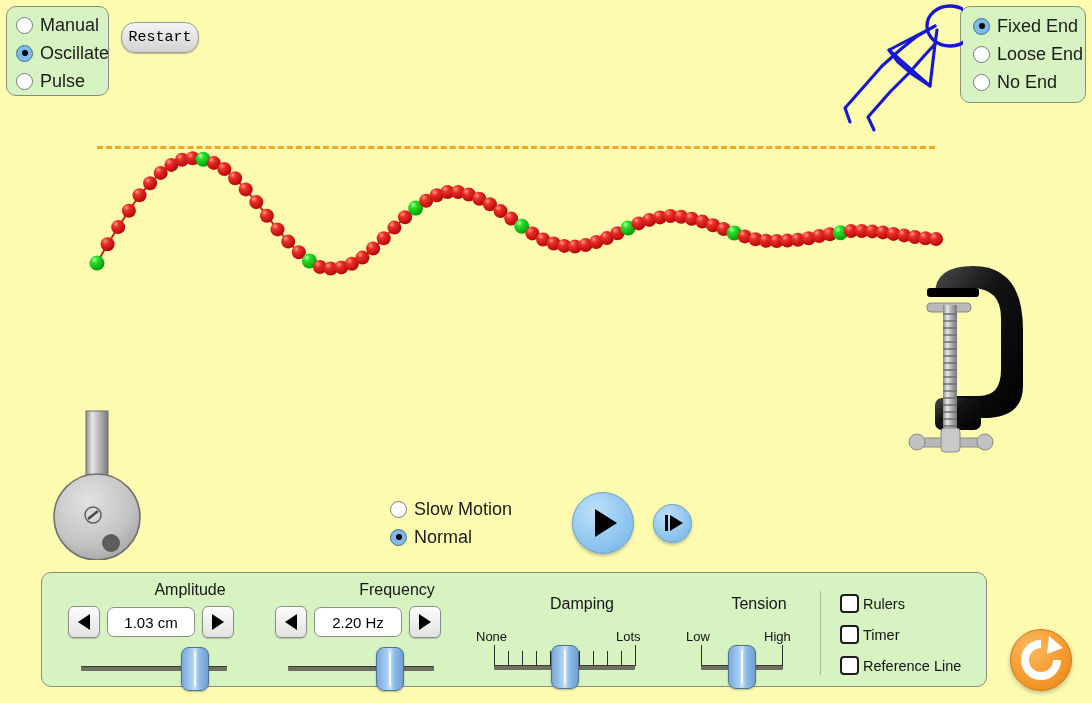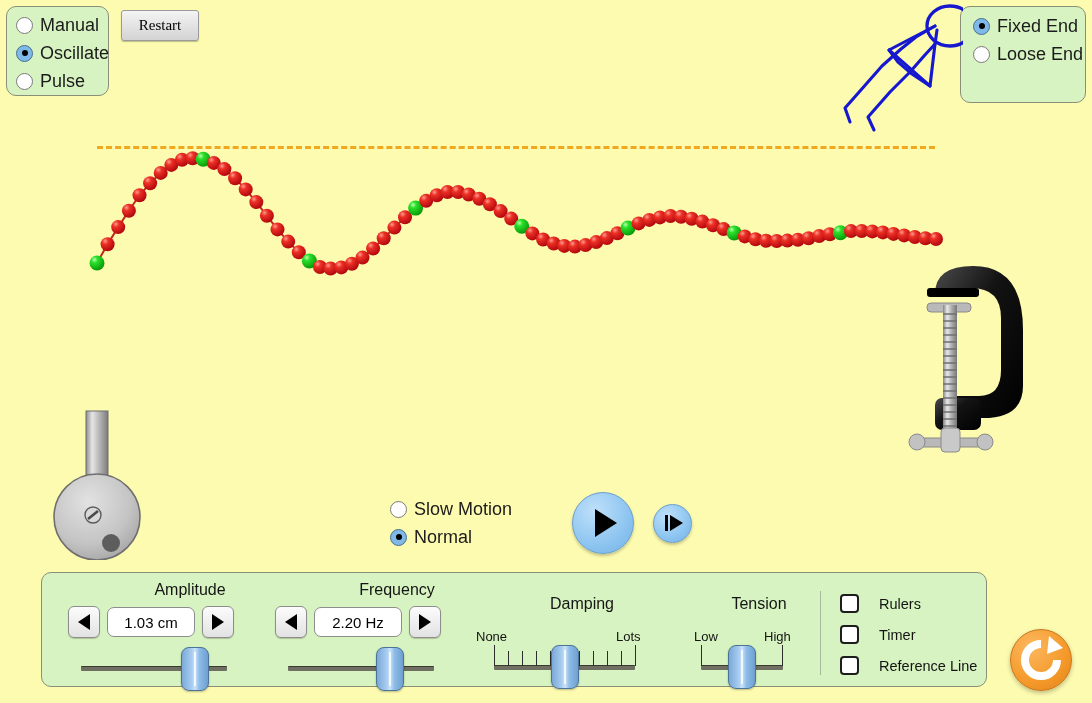--- a/index.html
+++ b/index.html
@@ -31,24 +31,24 @@
     content:"";position:absolute;left:50%;top:50%;
     width:6px;height:6px;margin:-3px 0 0 -3px;border-radius:50%;background:#000;
   }
   .radio-label{font-size:18px;color:#1b1b1b;white-space:nowrap;line-height:1;}
 
   
   #mode-panel{left:6px;top:6px;width:103px;height:90px;padding:4px 0 0 9px;}
 
   
   #restart-button{
-    position:absolute;left:121px;top:10px;width:78px;height:31px;
+    position:absolute;left:121px;top:22px;width:78px;height:31px;
     background:linear-gradient(#f4f4f4,#d3d3d3);
-    border:1px solid #9a9a9a;border-radius:3px;
-    font-family:Liberation Serif, serif;font-size:15px;color:#000;
+    border:1px solid #9a9a9a;border-radius:14px;
+    font-family:Liberation Mono, monospace;font-size:15px;color:#000;
     cursor:pointer;box-shadow:0 1px 1px rgba(0,0,0,.25);
   }
 
   
   #end-panel{right:6px;top:6px;width:126px;height:97px;padding:5px 0 0 12px;text-align:center;}
 
   
   #annotation{position:absolute;left:838px;top:4px;width:125px;height:130px;pointer-events:none;}
 
   
@@ -112,21 +112,21 @@
   .track{position:absolute;height:4px;background:#6f6f62;border-top:1px solid #3a3a33;border-radius:1px;}
   .thumb{
     position:absolute;width:26px;height:42px;border-radius:8px;
     background:linear-gradient(90deg,#7ba9d8 0%,#a8cdf0 38%,#cfe4f8 50%,#8ebde9 66%,#6f9fcf 100%);
     border:1px solid #4d7396;cursor:pointer;box-shadow:0 1px 2px rgba(0,0,0,.25);
   }
   .thumb:after{content:"";position:absolute;left:12px;top:4px;width:2px;height:34px;background:#f3f8fd;}
   .tick{position:absolute;width:1px;background:#2d2d2d;}
   .endlabel{position:absolute;font-size:13px;color:#131313;}
   .divider{position:absolute;width:1px;background:#a9b79a;}
-  .cb-row{position:absolute;display:flex;align-items:center;gap:20px;cursor:pointer;}
+  .cb-row{position:absolute;display:flex;align-items:center;gap:4px;cursor:pointer;}
   .checkbox{
     width:19px;height:19px;background:#fff;border:2px solid #1d1d1d;border-radius:4px;
     box-sizing:border-box;flex:0 0 auto;
   }
   .cb-label{font-size:14.5px;color:#141414;white-space:nowrap;}
 
   
   #reset-button{
     position:absolute;left:1010px;top:629px;width:60px;height:60px;border-radius:50%;
     background:radial-gradient(circle at 34% 28%,#fcb860,#f59a2b 58%,#e2831a);
@@ -154,20 +154,24 @@
 <button id="restart-button">Restart</button>
 
 <div class="panel" id="end-panel">
   <div class="radio-row">
     <span class="radio sel"></span>
     <span class="radio-label">Fixed End</span>
   </div>
   <div class="radio-row">
     <span class="radio"></span>
     <span class="radio-label">Loose End</span>
+  </div>
+  <div class="radio-row">
+    <span class="radio"></span>
+    <span class="radio-label">No End</span>
   </div>
 </div>
 
 <svg id="annotation" viewBox="0 0 125 130">
   <g fill="none" stroke="#1618d0" stroke-width="3.1" stroke-linejoin="round" stroke-linecap="round">
     <path d="M12 118 L7 104 L15 95 L44 62 L63 45 L78 33 L97 22"></path>
     <path d="M36 126 L30 113 L52 88 L72 68 L86 52 L97 40 L99 26"></path>
     <path d="M97 22 L51 46 L60 58 L74 70 L92 82 L97 40"></path>
     <path d="M51 46 L92 82"></path>
   </g>
@@ -400,21 +404,21 @@
       <div class="tick" style="left: 522.5px; top: 78px; height: 15px;"></div>
       <div class="tick" style="left: 536.6px; top: 78px; height: 15px;"></div>
       <div class="tick" style="left: 550.7px; top: 78px; height: 15px;"></div>
       <div class="tick" style="left: 564.8px; top: 78px; height: 15px;"></div>
       <div class="tick" style="left: 578.9px; top: 78px; height: 15px;"></div>
       <div class="tick" style="left: 593px; top: 72px; height: 21px;"></div>
     </div>
   <div class="thumb" style="left:509px;top:72px;"></div>
 
   <div class="ctrl-title" style="left:617px;top:22px;width:200px;">Tension</div>
-  <div class="endlabel" style="left:644px;top:56px;margin-left:8px;">Low</div>
+  <div class="endlabel" style="left:644px;top:56px;">Low</div>
   <div class="endlabel" style="left:722px;top:56px;">High</div>
   <div class="track" style="left:659px;top:92px;width:82px;"></div>
   <div class="tick" style="left:659px;top:72px;height:21px;"></div>
   <div class="tick" style="left:740px;top:72px;height:21px;"></div>
   <div class="thumb" style="left:686px;top:72px;"></div>
 
   <div class="divider" style="left:778px;top:18px;height:84px;"></div>
 
   <div class="cb-row" style="left:798px;top:21px;">
     <span class="checkbox"></span>

